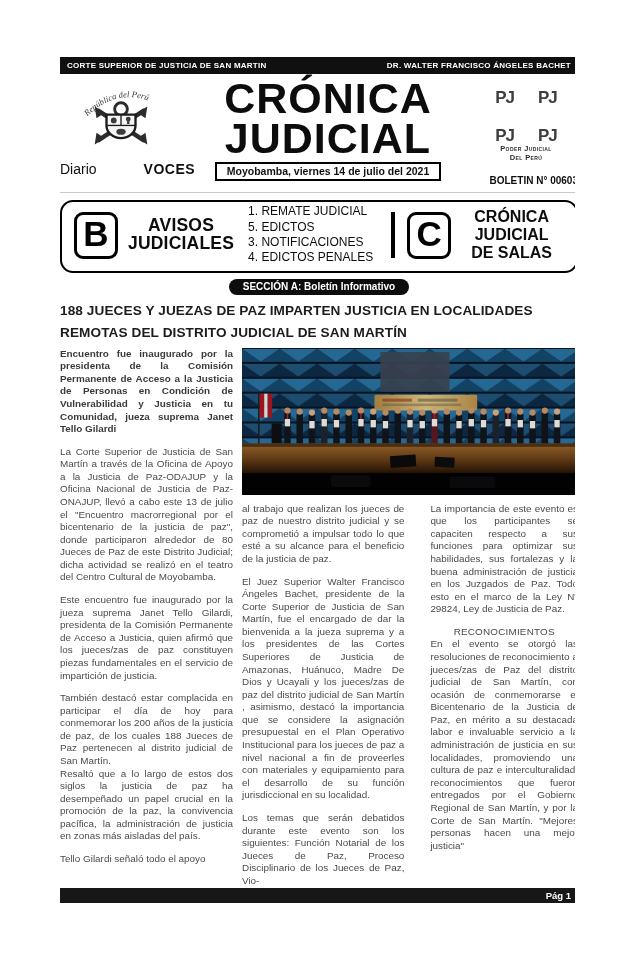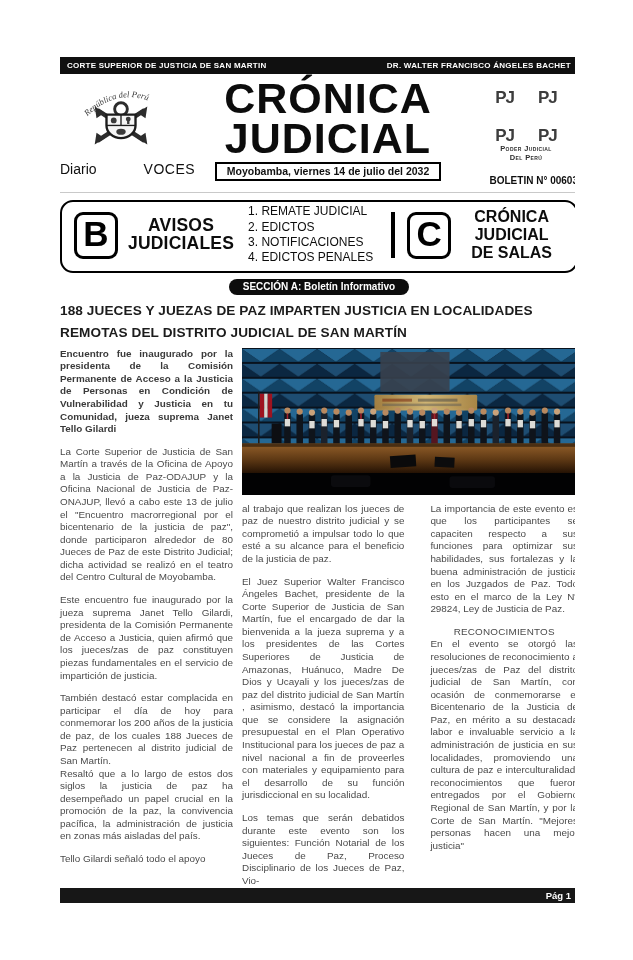--- a/index.html
+++ b/index.html
@@ -9,21 +9,21 @@
 
   
   .topbar{height:17px;background:#101010;color:#fff;display:flex;justify-content:space-between;
           align-items:center;padding:0 7px;font-size:8px;font-weight:bold;letter-spacing:.25px;}
 
   
   .masthead{display:flex;align-items:flex-start;margin-top:7px;}
   .brand-left{width:122px;text-align:center;}
   .voces{font-size:14px;color:#101010;margin-top:-2px;}
   .voces .d{font-weight:normal;margin-right:3px;}
-  .voces .v{font-weight:normal;letter-spacing:.5px;margin-left:44px;}
+  .voces .v{font-weight:bold;letter-spacing:.5px;margin-left:44px;}
   .title-block{flex:1;text-align:center;margin-top:-3px;}
   .title{font-size:43px;line-height:.93;font-weight:bold;color:#0c0c0c;letter-spacing:1px;}
   .datebox{display:inline-block;border:2px solid #000;padding:1px 10px 2px;font-size:10.5px;
            font-weight:bold;color:#101010;margin-top:4px;}
   .brand-right{width:104px;text-align:center;padding-top:8px;}
   .pj-grid{display:inline-grid;grid-template-columns:auto auto;column-gap:3px;row-gap:1px;
            font-weight:bold;font-size:17px;line-height:.85;letter-spacing:-1px;color:#3d3d3d;gap:24px;}
   .pj-org{font-size:7.5px;font-weight:bold;color:#2e2e2e;line-height:1.25;
           font-variant:small-caps;letter-spacing:.4px;}
   .bulletin{font-size:10px;font-weight:bold;color:#0e0e0e;margin-top:12px;text-align:right;}
@@ -98,21 +98,21 @@
           <ellipse cx="60" cy="56" rx="5.2" ry="3.4" fill="#3b3b3b"></ellipse>
         </svg>
         <div class="voces">
           <span class="d">Diario</span><span class="v">VOCES</span>
         </div>
       </div>
 
       <div class="title-block">
         <div class="title">CRÓNICA</div>
         <div class="title">JUDICIAL</div>
-        <div class="datebox">Moyobamba, viernes 14 de julio del 2032</div>
+        <div class="datebox">Moyobamba, viernes 14 de julio del 2021</div>
       </div>
 
       <div class="brand-right">
         <div class="pj-grid">
           <span>PJ</span>
           <span>PJ</span>
           <span>PJ</span>
           <span>PJ</span>
         </div>
         <div class="pj-org">
@@ -126,21 +126,21 @@
     <div class="rule"></div>
 
     <div class="bc-box">
       <div class="letter">B</div>
       <div class="b-title">
         <div>AVISOS</div>
         <div>JUDICIALES</div>
       </div>
       <div class="b-list">
         <div>1. REMATE JUDICIAL</div>
-        <div>2. EDICTOS</div>
+        <div>5. EDICTOS</div>
         <div>3. NOTIFICACIONES</div>
         <div>4. EDICTOS PENALES</div>
       </div>
       <div class="vdiv"></div>
       <div class="letter">C</div>
       <div class="c-title">
         <div>CRÓNICA</div>
         <div>JUDICIAL</div>
         <div>DE SALAS</div>
       </div>

